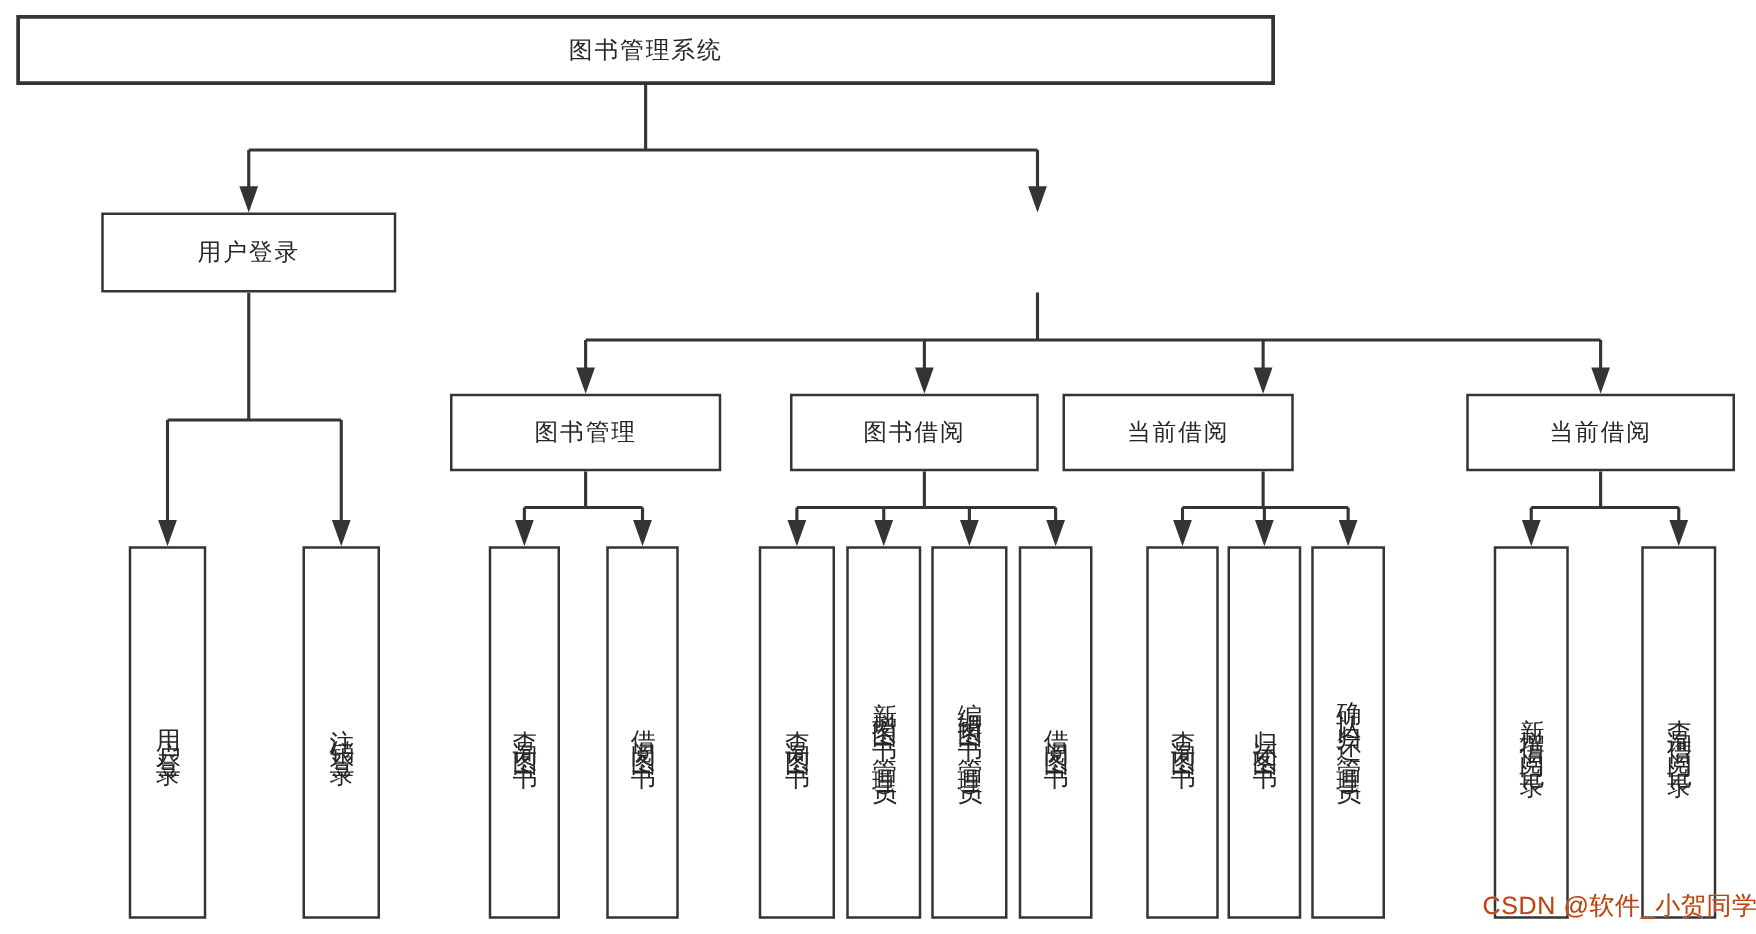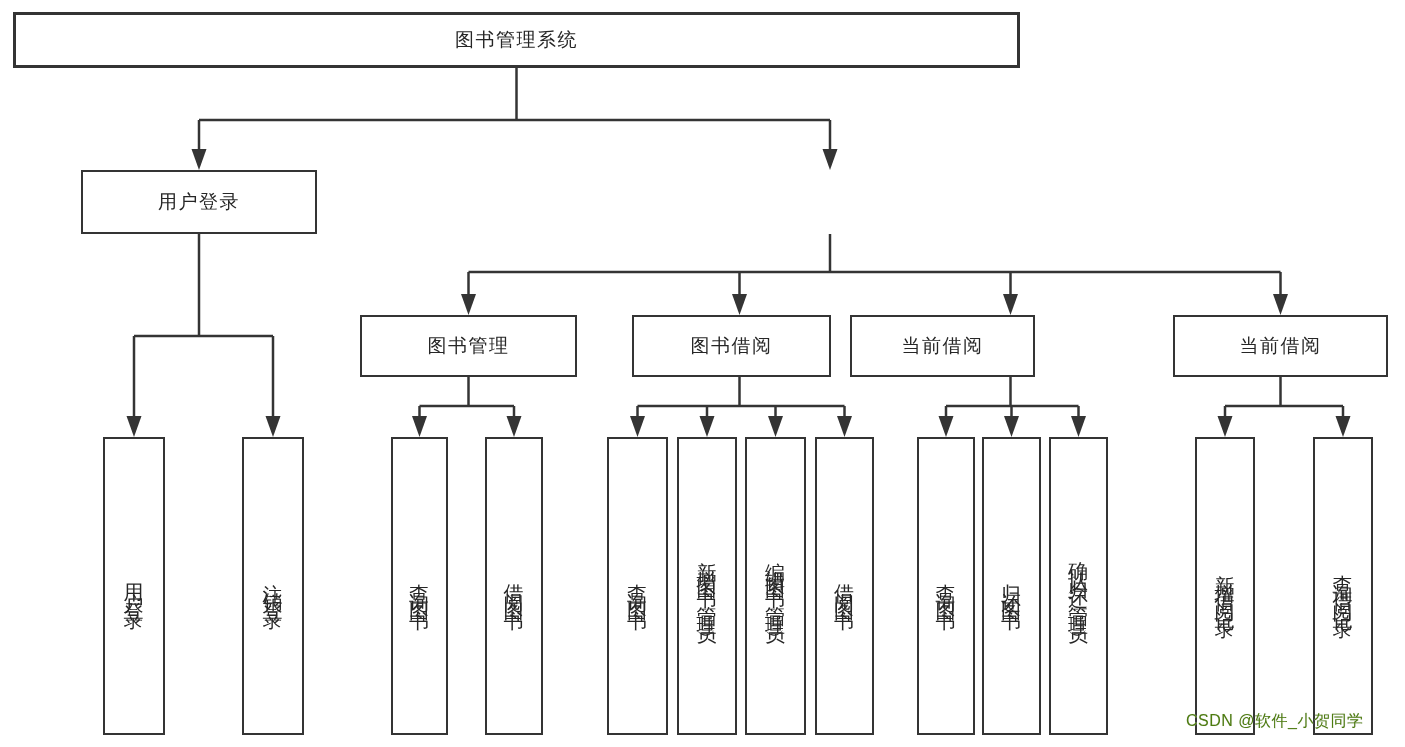--- a/index.html
+++ b/index.html
@@ -38,22 +38,22 @@
     writing-mode: vertical-rl;
     font-size: 20px;
     letter-spacing: 9px;
     line-height: 1;
   }
   .watermark {
     position: absolute;
     z-index: 2;
     left: 1186px;
     top: 711px;
-    font-size: 16px;
-    color: #4d7c0f;
+    font-size: 20px;
+    color: #c2410c;
     letter-spacing: 0.5px;
     white-space: nowrap;
     text-shadow: 0 0 1px #d8d8d8;
   }
 </style>
 </head>
 <body>
 
 <div class="canvas">
 

